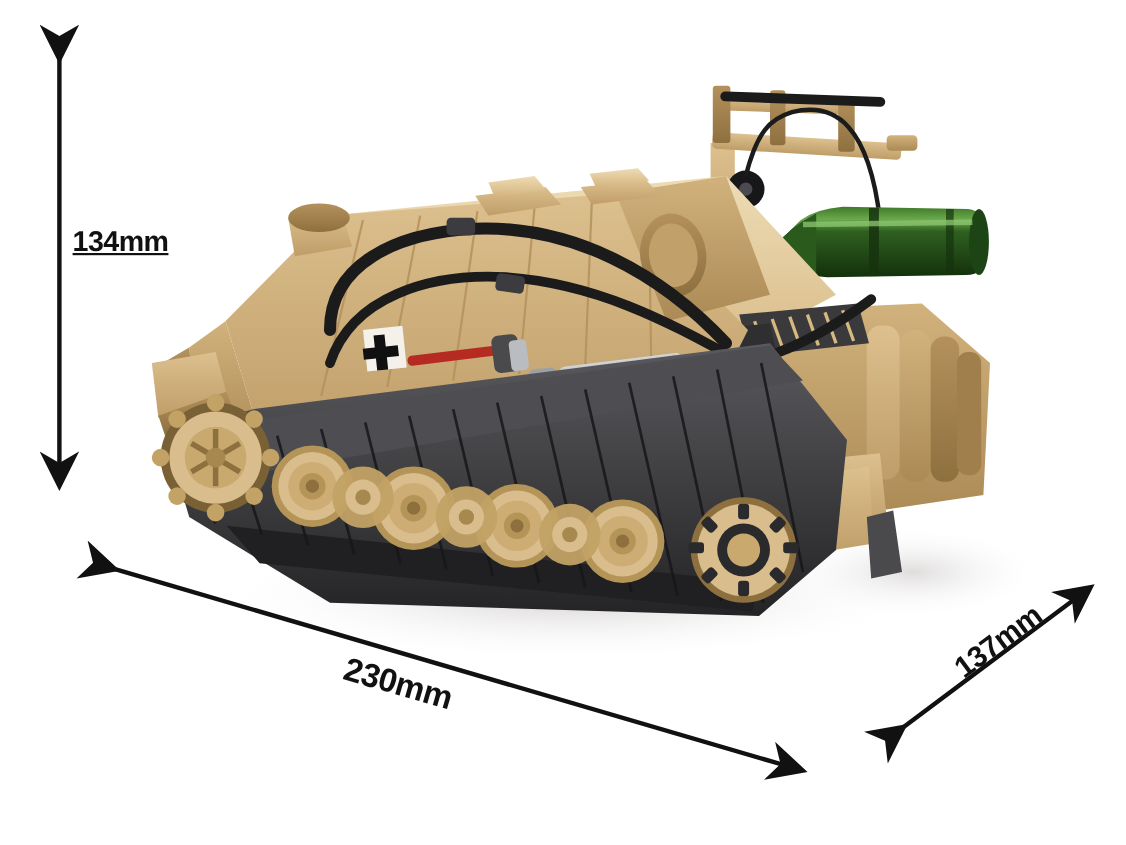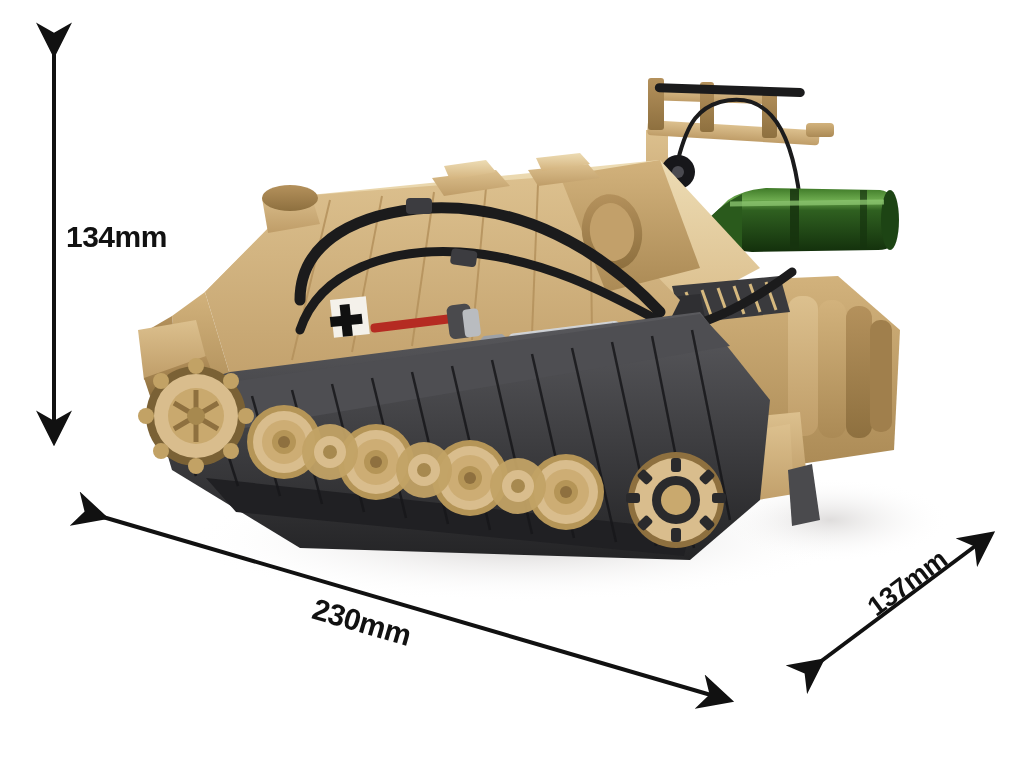--- a/index.html
+++ b/index.html
@@ -8,21 +8,21 @@
 
   
   .dim-label{
     position:absolute;
     font-family:"Liberation Sans",sans-serif;
     font-weight:bold;
     color:#111111;
     white-space:nowrap;
     letter-spacing:-0.5px;
   }
-  #label-height{left:66px;top:220px;font-size:30px;}
+  #label-height{left:66px;top:204px;font-size:26px;text-decoration:underline;}
   #label-length{left:318px;top:592px;font-size:30px;transform:rotate(16.2deg);transform-origin:left top;}
   #label-depth{left:862px;top:598px;font-size:27px;transform:rotate(-36.6deg);transform-origin:left top;}
 
   svg.overlay{position:absolute;left:0;top:0;width:1024px;height:768px;pointer-events:none;}
 
   
   #model{position:absolute;left:0;top:0;width:1024px;height:768px;}
 </style>
 </head>
 <body>

